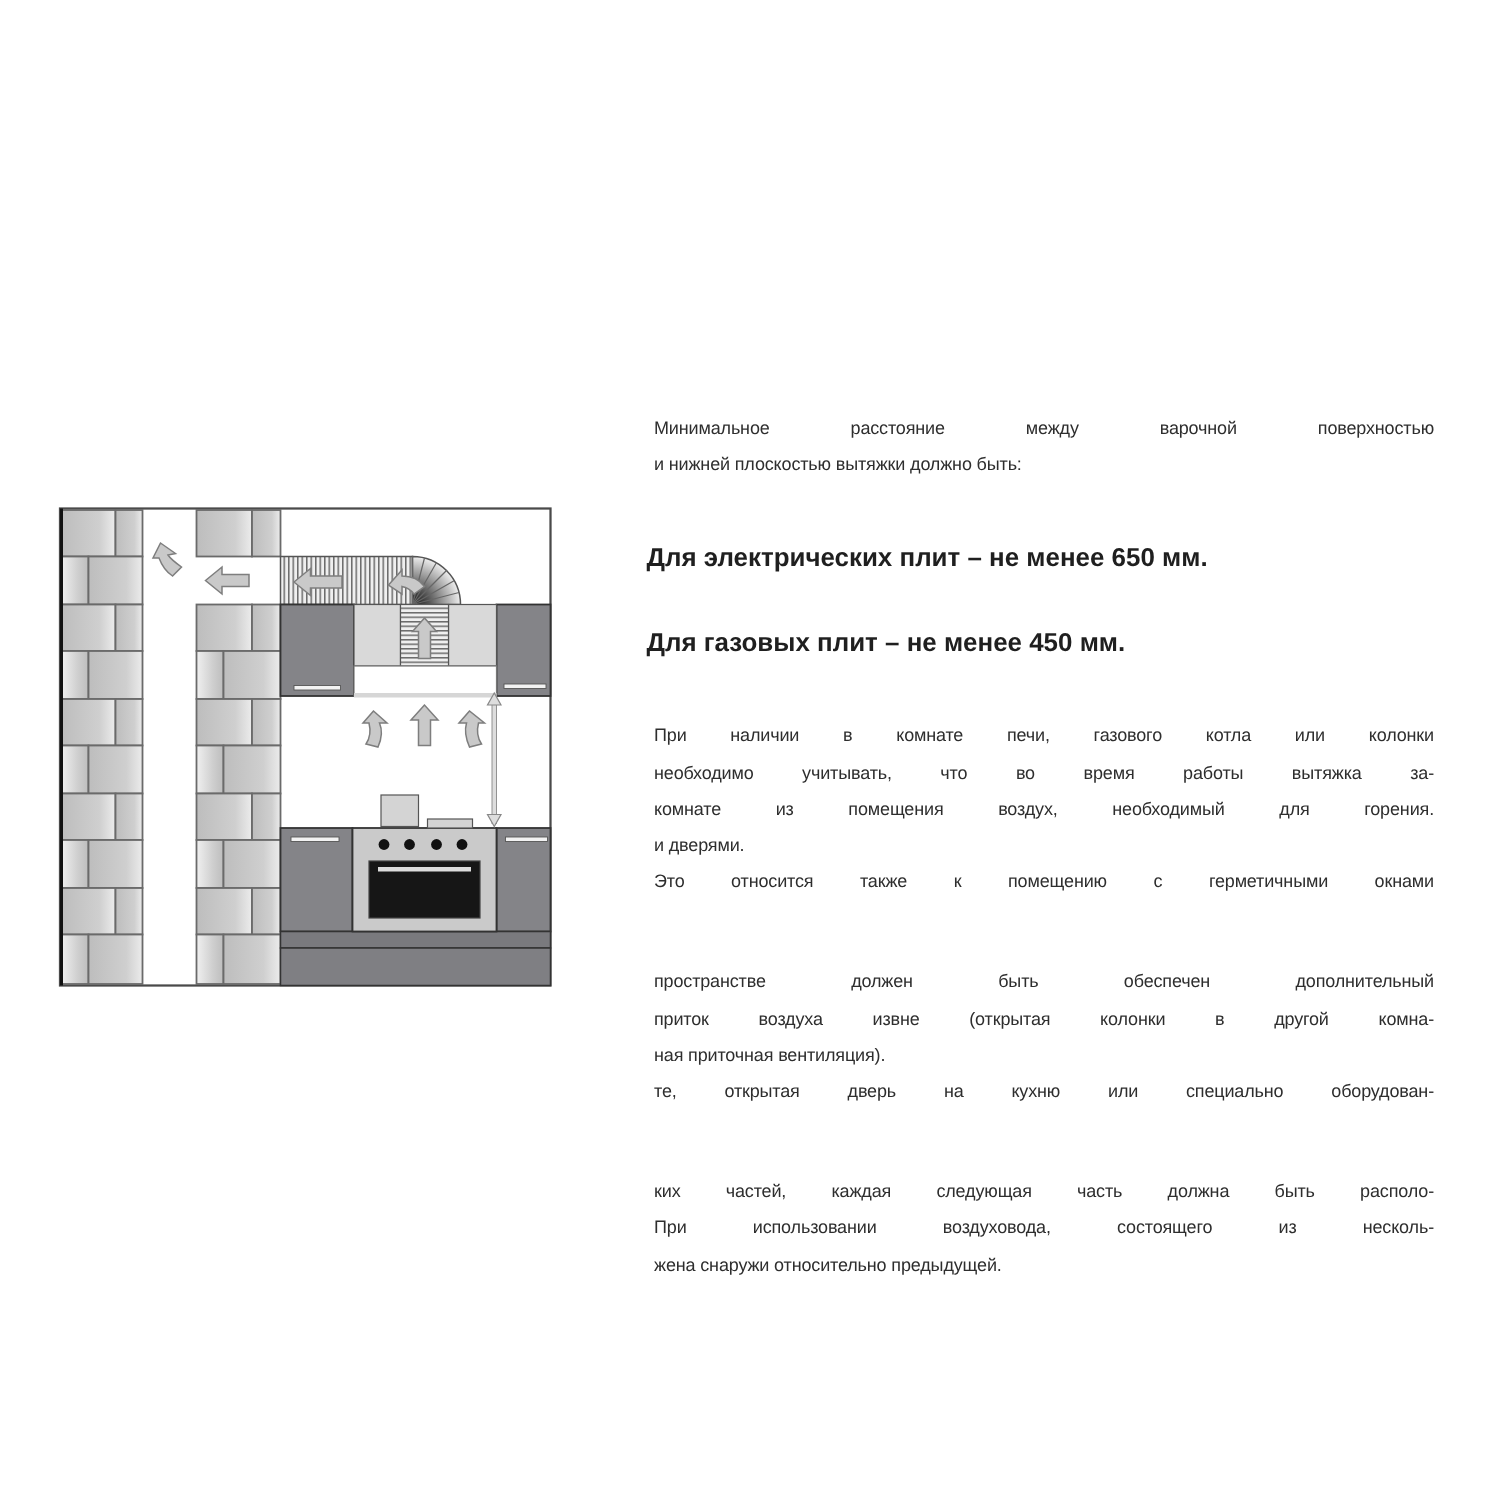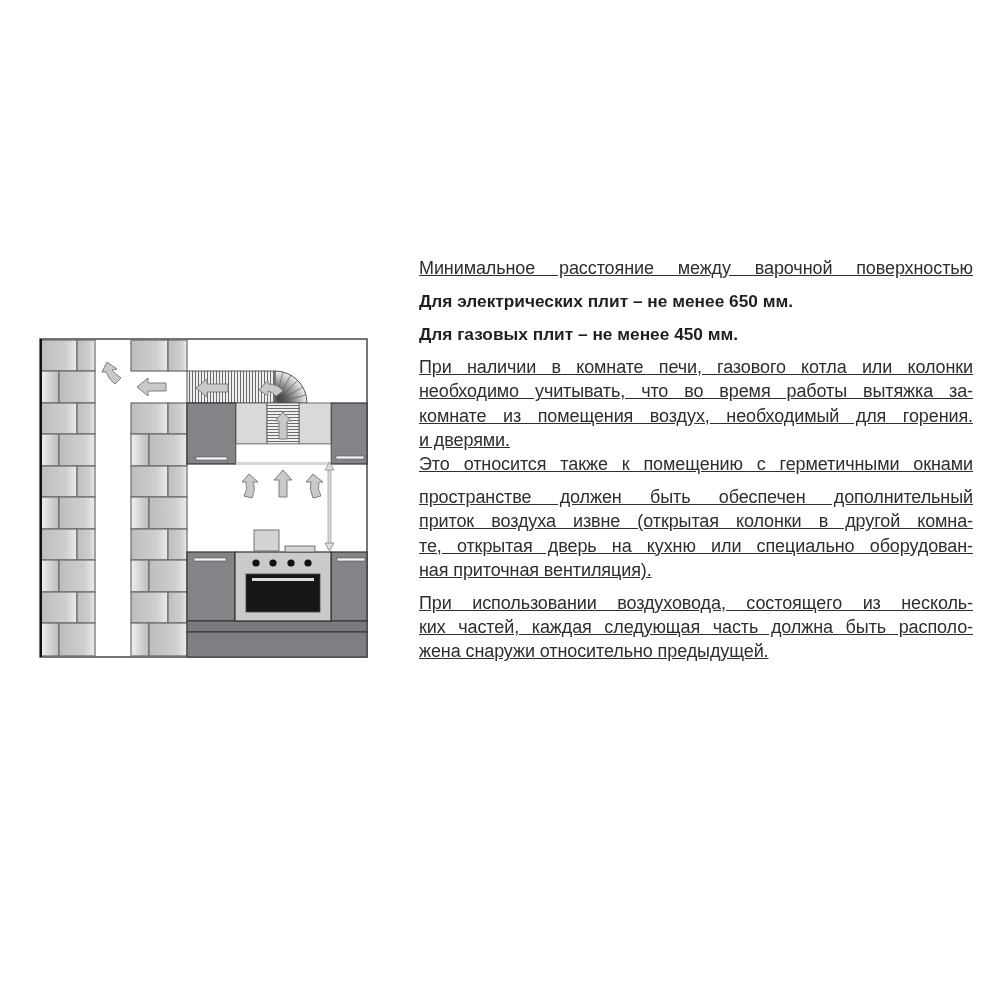--- a/index.html
+++ b/index.html
@@ -1,22 +1,22 @@
 <!DOCTYPE html>
 <html><head>
 <meta charset="utf-8">
 <style>
   html,body{margin:0;padding:0;background:#ffffff;}
   body{width:1000px;height:1000px;position:relative;overflow:hidden;font-family:"DejaVu Sans Condensed","Liberation Sans",sans-serif;}
   #diagram{position:absolute;left:0;top:0;width:1000px;height:1000px;}
   #text-col{position:absolute;left:419px;top:256px;width:554px;color:#2e2e2e;}
-  .p{font-family:"Liberation Sans",sans-serif;font-size:18px;line-height:24.2px;margin:0;text-align:justify;letter-spacing:-0.1px;text-decoration:underline;}
+  .p{font-family:"Liberation Sans",sans-serif;font-size:12px;line-height:24.2px;margin:17px;text-align:justify;letter-spacing:-0.1px;}
   .line{display:block;text-align:justify;text-align-last:justify;white-space:nowrap;}
   .line.end{text-align-last:left;}
-  .b{font-weight:bold;color:#1f1f1f;font-size:17.3px;line-height:24px;margin:0;font-family:"Liberation Sans",sans-serif;}
+  .b{font-weight:bold;color:#1f1f1f;font-size:17.3px;line-height:24px;margin:12px;font-family:"Liberation Sans",sans-serif;}
   .gap1{height:9px;}
   .gap2{height:9px;}
 </style>
 </head>
 <body>
 
 <svg id="diagram" width="1000" height="1000" viewBox="0 0 1000 1000" xmlns="http://www.w3.org/2000/svg">
   <defs>
     <linearGradient id="brickGrad" x1="0" y1="0" x2="1" y2="0">
       <stop offset="0" stop-color="#bdbdbd"></stop>
@@ -161,39 +161,40 @@
 
     <path d="M249 474 L242 482 L246 482 Q248 490 244 496 L252 498 Q256 489 253 482 L258 482 Z"></path>
     <path d="M283 470 L274 480 L279 480 L279 497 L287 497 L287 480 L292 480 Z"></path>
     <path d="M313 474 L306 482 L311 482 Q309 489 313 498 L321 496 Q317 490 319 482 L323 482 Z"></path>
   </g>
 </svg>
 
 <div id="text-col">
   <p class="p">
     <span class="line">Минимальное расстояние между варочной поверхностью</span>
+    <span class="line end">и нижней плоскостью вытяжки должно быть:</span>
   </p>
   <div class="gap1"></div>
   <p class="b">Для электрических плит – не менее 650 мм.</p>
   <div class="gap1"></div>
   <p class="b">Для газовых плит – не менее 450 мм.</p>
   <div class="gap2"></div>
   <p class="p">
     <span class="line">При наличии в комнате печи, газового котла или колонки</span>
     <span class="line">необходимо учитывать, что во время работы вытяжка за-</span>
     <span class="line">комнате из помещения воздух, необходимый для горения.</span>
     <span class="line end">и дверями.</span>
     <span class="line">Это относится также к помещению с герметичными окнами</span>
   </p>
   <div class="gap2"></div>
   <p class="p">
     <span class="line">пространстве должен быть обеспечен дополнительный</span>
     <span class="line">приток воздуха извне (открытая колонки в другой комна-</span>
+    <span class="line end">ная приточная вентиляция).</span>
     <span class="line">те, открытая дверь на кухню или специально оборудован-</span>
-    <span class="line end">ная приточная вентиляция).</span>
   </p>
   <div class="gap2"></div>
   <p class="p">
+    <span class="line">ких частей, каждая следующая часть должна быть располо-</span>
     <span class="line">При использовании воздуховода, состоящего из несколь-</span>
-    <span class="line">ких частей, каждая следующая часть должна быть располо-</span>
     <span class="line end">жена снаружи относительно предыдущей.</span>
   </p>
 </div>
 
 </body></html>

